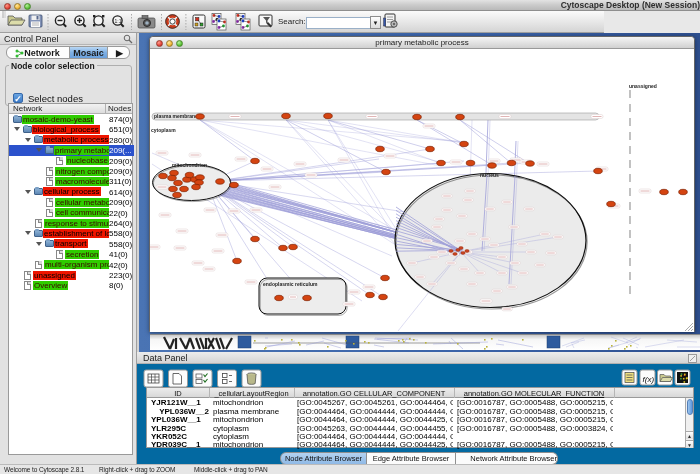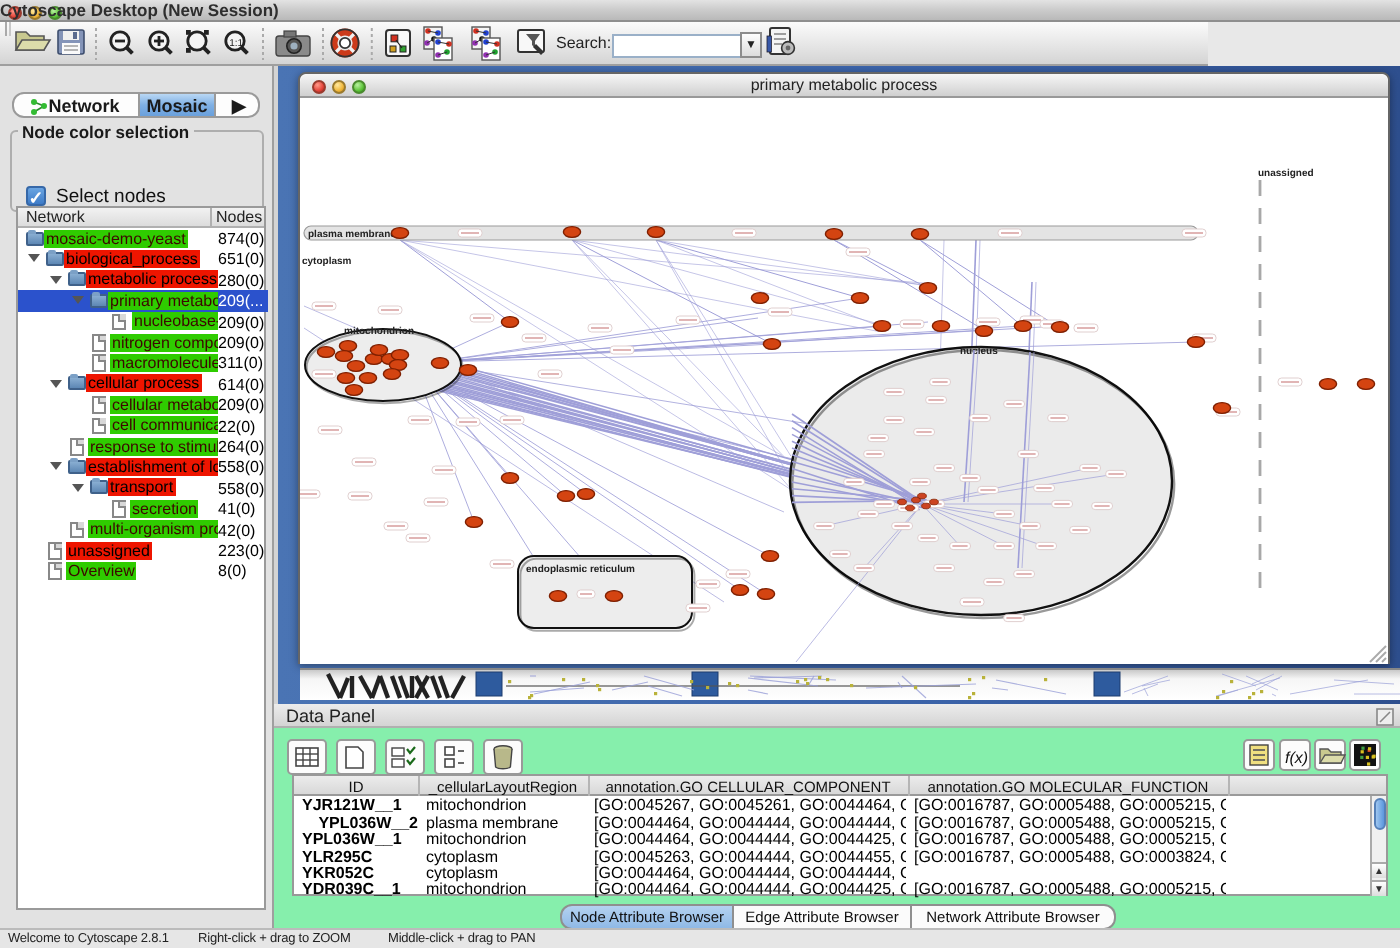--- a/index.html
+++ b/index.html
@@ -4,21 +4,21 @@
 <style>
 * { margin:0; padding:0; box-sizing:border-box; }
 html,body { width:700px; height:474px; overflow:hidden; font-family:"Liberation Sans", sans-serif; }
 #app { position:relative; width:700px; height:474px; background:#e8e8e8; }
 .abs { position:absolute; }
 
 
 #mactitle { left:0; top:0; width:700px; height:11px;
   background:linear-gradient(#e3e3e3,#cdcdcd 45%,#b9b9b9);
   border-bottom:1px solid #8e8e8e; }
-#mactitle .t { position:absolute; left:0; right:0; top:0px; text-align:left;
+#mactitle .t { position:absolute; left:0; right:0; top:0px; text-align:right;
   font-size:8.5px; font-weight:bold; color:#2e2e2e; line-height:11px;}
 .light { position:absolute; top:2.5px; width:7px; height:7px; border-radius:50%; }
 .lr { background:radial-gradient(circle at 35% 30%, #ff9a8a, #e4443a 60%, #a02018); border:0.5px solid #9a3b2e;}
 .ly { background:radial-gradient(circle at 35% 30%, #ffe9a0, #f0b73a 60%, #c07d10); border:0.5px solid #9a7a2e;}
 .lg { background:radial-gradient(circle at 35% 30%, #b8f0a0, #5ec43a 60%, #2e8a18); border:0.5px solid #4a8a2e;}
 
 
 #toolbar { left:0; top:11px; width:604px; height:22px;
   background:linear-gradient(#fbfbfb,#e6e6e6 55%,#d4d4d4);
   border-bottom:1px solid #9f9f9f; }
@@ -66,38 +66,38 @@
 
 #desktop { left:137px; top:33px; width:563px; height:319px; background:linear-gradient(90deg,#4a74b4 0%,#3a62a8 60%,#2e4f8e 100%); border-left:2px solid #d4d4d4; overflow:hidden;}
 #netframe { position:absolute; left:10px; top:3px; width:546px; height:296px; background:#fff; border:1px solid #666; border-radius:4px 4px 0 0; box-shadow:0 1px 4px rgba(0,0,0,.4);}
 #nettitle { position:absolute; left:0; top:0; width:100%; height:12px; background:linear-gradient(#f6f6f6,#d0d0d0); border-bottom:1px solid #999; border-radius:4px 4px 0 0;}
 #nettitle .t { position:absolute; left:0; right:0; text-align:center; font-size:8px; color:#222; line-height:12px; }
 #netcanvas { position:absolute; left:0; top:12px; width:544px; height:283px; background:#fff; overflow:hidden;}
 
 #strip { position:absolute; left:11px; top:301px; width:552px; height:16px; background:linear-gradient(#c9c9c9,#f6f6f6 30%,#ffffff); border-top:1px solid #888;}
 
 
-#datapanel { left:137px; top:352px; width:563px; height:112px; background:#86efac; }
+#datapanel { left:137px; top:352px; width:563px; height:112px; background:#0369a1; }
 #dptitle { position:absolute; left:0; top:0; width:100%; height:12px; background:linear-gradient(#ececec,#d4d4d4); border-bottom:1px solid #b0b0b0;}
 #dptitle .t { position:absolute; left:6px; top:1px; font-size:9px; color:#222;}
 #dtable { position:absolute; left:9px; top:35px; width:548px; height:61px; background:#fff; border:1px solid #999;}
 #dthead { position:absolute; left:0; top:0; width:100%; height:10px; background:linear-gradient(#ececec,#d8d8d8); border-bottom:1px solid #9a9a9a; font-size:7.5px; color:#111;}
 #dthead div { position:absolute; top:1px; text-align:center; }
 .dcol { border-left:1px solid #b5b5b5; position:absolute; top:0; height:10px;}
 .drow { position:absolute; left:0; width:100%; height:8.6px; font-size:8px; color:#000; white-space:nowrap;}
 .drow b { font-weight:bold; }
 .drow span { position:absolute; top:0; overflow:hidden; white-space:nowrap;}
 #dtscroll { position:absolute; right:0px; top:10px; width:8px; height:50px; background:#f0f0f0; border-left:1px solid #aaa;}
 #dthumb { position:absolute; left:0.5px; top:1px; width:6px; height:16px; background:linear-gradient(90deg,#9ec6ef,#5b97dd); border:1px solid #5580b8; border-radius:3px;}
 
 #dtabs { position:absolute; left:143px; top:100px; height:13px; font-size:7.5px; }
 .dtab { position:absolute; top:0; height:13px; background:#fbfbfb; border:1px solid #8f8f8f; color:#111; text-align:center; line-height:12px;}
 #dtab1 { left:0; width:87px; background:linear-gradient(#b4d2f0,#8fb9e6); border-radius:6px 0 0 6px;}
 #dtab2 { left:87px; width:89px; border-left:none;}
-#dtab3 { left:176px; width:102px; border-left:none; border-radius:0 6px 6px 0;}
+#dtab3 { left:176px; width:102px; border-left:none; border-radius:0 6px 6px 0;text-align:right;}
 
 
 #statusbar { left:0; top:464px; width:700px; height:10px; background:#e6e6e6; border-top:1px solid #bbb; font-size:6.5px; color:#222; letter-spacing:-0.1px;}
 #statusbar span { position:absolute; top:1px; }
 svg { position:absolute; }
 </style>
 </head>
 <body>
 <div id="app">
 
@@ -205,20 +205,27 @@
           <circle cx="394" cy="24" r="1.2" fill="#666"></circle>
           <rect x="383.5" y="18" width="2.2" height="8" fill="#3858a8" stroke="#223" stroke-width="0.4"></rect>
 </g>
 </svg>
     <span id="searchlbl">Search:</span>
     <div id="searchbox"></div>
     <div id="searcharrow">▼</div>
   </div>
 
   <div id="cpanel" class="abs">
+    <div id="cptitle">
+        <span class="t">Control Panel</span>
+        <svg style="position:absolute;right:3px;top:1px;" width="10" height="10" viewBox="0 0 10 10">
+          <circle cx="4" cy="4" r="2.8" fill="none" stroke="#666" stroke-width="1"></circle>
+          <line x1="6" y1="6" x2="9" y2="9" stroke="#666" stroke-width="1.2"></line>
+        </svg>
+      </div>
     <div id="tabs">
       <div class="seg" id="tnet"><svg style="position:absolute;left:8px;top:2px;" width="9" height="9" viewBox="0 0 9 9">
             <line x1="2" y1="2" x2="7" y2="4" stroke="#2a8a2a" stroke-width="0.8"></line>
             <line x1="2" y1="7" x2="7" y2="4" stroke="#2a8a2a" stroke-width="0.8"></line>
             <circle cx="2" cy="2" r="1.5" fill="#33bb33"></circle>
             <circle cx="2" cy="7" r="1.5" fill="#33bb33"></circle>
             <circle cx="7" cy="4" r="1.5" fill="#33bb33"></circle>
           </svg><span style="margin-left:8px;">Network</span></div>
       <div class="seg" id="tmos">Mosaic</div>
       <div class="seg" id="tarr">▶</div>
@@ -798,21 +805,21 @@
 <rect x="546.8" y="10.4" width="1.6" height="1.6" fill="#d04020"></rect>
 <rect x="548.8" y="13.7" width="1.6" height="1.6" fill="#d8c020"></rect>
 <rect x="547.0" y="9.6" width="1.6" height="1.6" fill="#d8c020"></rect>
 <rect x="543.7" y="9.3" width="1.6" height="1.6" fill="#40a040"></rect>
 </svg>
     <div id="dtable">
       <div id="dthead">
         <div style="left:0;width:62px;">ID</div>
         <div style="left:62px;width:85px;text-align:center;">_cellularLayoutRegion</div>
         <div style="left:147px;width:160px;">annotation.GO CELLULAR_COMPONENT</div>
-        <div style="left:307px;width:160px;">annotation.GO MOLECULAR_FUNCTION</div>
+        <div style="left:307px;width:160px;text-decoration:underline;">annotation.GO MOLECULAR_FUNCTION</div>
         <span class="dcol" style="left:62px;"></span>
         <span class="dcol" style="left:147px;"></span>
         <span class="dcol" style="left:307px;"></span>
         <span class="dcol" style="left:467px;"></span>
       </div>
       <div id="drows">
 <div class="drow" style="top:10.3px;">
             <span style="left:4px;width:58px;"><b>YJR121W__1</b></span>
             <span style="left:66px;width:80px;">mitochondrion</span>
             <span style="left:150px;width:156px;">[GO:0045267, GO:0045261, GO:0044464, G…</span>

